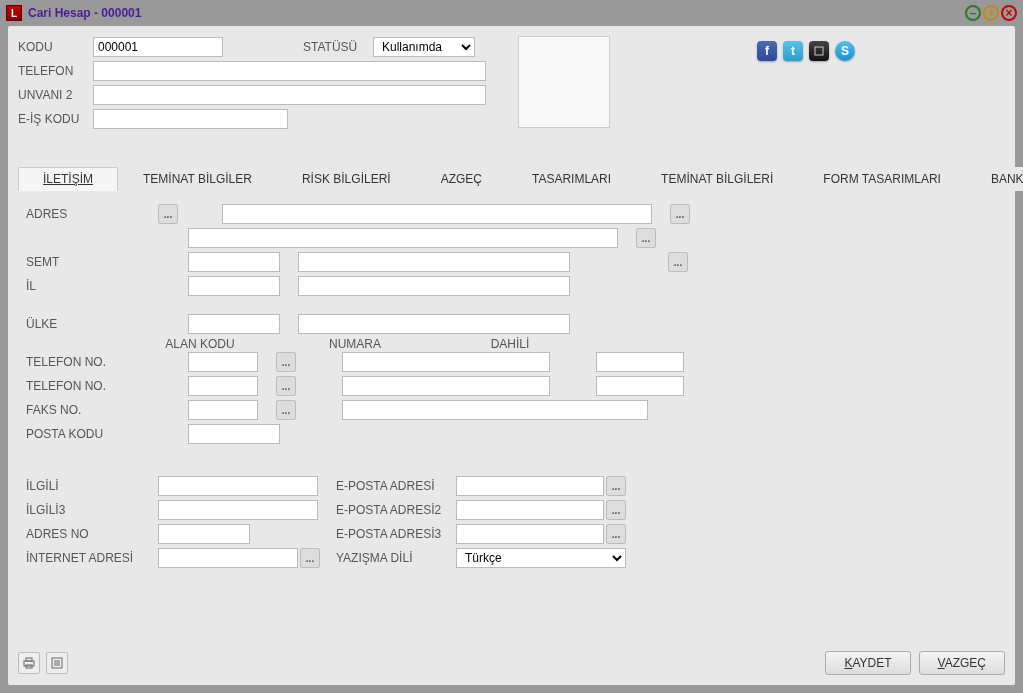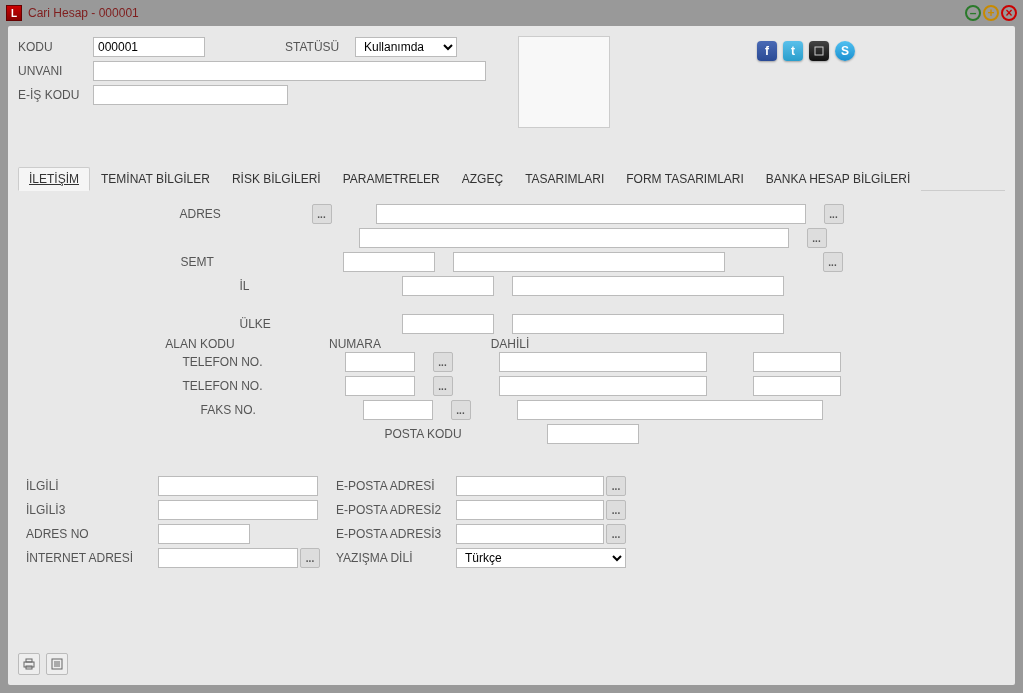--- a/index.html
+++ b/index.html
@@ -26,22 +26,22 @@
   background: linear-gradient(#c00, #800);
   border: 1px solid #600;
   display: flex;
   align-items: center;
   justify-content: center;
   color: #fff;
   font-weight: bold;
   font-size: 10px;
 }
 .title-text {
-  color: #7f1d1d;
-  font-weight: normal;
+  color: #4c1d95;
+  font-weight: bold;
   flex: 1;
 }
 .win-controls { display: flex; gap: 2px; }
 .win-btn {
   width: 16px; height: 16px;
   border-radius: 50%;
   display: flex; align-items: center; justify-content: center;
   font-size: 12px; font-weight: bold;
   cursor: pointer;
 }
@@ -105,42 +105,42 @@
 .dk { background: linear-gradient(#444,#111); }
 .sk { background: linear-gradient(#50c0f0,#1a90d0); border-radius:50%; }
 
 .tabs {
   display: flex;
   margin-top: 10px;
   border-bottom: 1px solid #ccc;
   gap: 0;
 }
 .tab {
-  padding: 4px 10px;
+  padding: 4px 24px;
   font-size: 12px;
   color: #333;
   cursor: pointer;
   background: #e8e8e8;
   border: 1px solid transparent;
   position: relative;
   top: 1px;
   white-space: nowrap;
 }
 .tab.active {
   background: #f5f5f5;
   border: 1px solid #ccc;
   border-bottom: 1px solid #f5f5f5;
   border-radius: 2px 2px 0 0;
 }
 .tab u { text-decoration: underline; }
 
 .tab-content {
   padding: 12px 8px;
 }
-.grid-row { display: flex; align-items: center; margin-bottom: 2px; min-height: 22px; gap: 18px; justify-content: center;}
+.grid-row { display: flex; align-items: center; margin-bottom: 2px; min-height: 22px; gap: 18px;}
 .lbl { color: #555; font-size: 12px; }
 .lbl-col1 { width: 108px; }
 .ellipsis-btn {
   width: 20px; height: 20px;
   background: #ddd;
   border: 1px solid #bbb;
   font-size: 10px; font-weight: bold; color:#555;
   display:flex; align-items:center; justify-content:center;
   cursor:pointer;
   border-radius: 2px;
@@ -195,29 +195,33 @@
     <div class="win-btn win-max">+</div>
     <div class="win-btn win-close">×</div>
   </div>
 </div>
 
 <div class="content">
 
   <div class="top-area">
     <div class="form-row">
       <span class="form-label">KODU</span>
-      <input class="text-input" style="width: 112px;" value="000001">
+      <input class="text-input" style="width: 130px;" value="000001">
       <span style="width:80px"></span>
       <span class="form-label-w">STATÜSÜ</span>
       <select class="select-input" style="width:102px">
         <option>Kullanımda</option>
       </select>
     </div>
     <div class="form-row">
-      <span class="form-label">UNVANI</span>
+      <span class="form-label">TELEFON</span>
+      <input class="text-input" style="width: 393px;" value="">
+    </div>
+    <div class="form-row">
+      <span class="form-label">UNVANI 2</span>
       <input class="text-input" style="width: 393px;" value="">
     </div>
     <div class="form-row">
       <span class="form-label">E-İŞ KODU</span>
       <input class="text-input" style="width: 195px;" value="">
     </div>
 
     <div class="img-placeholder"></div>
 
     <div class="social-icons">
@@ -229,23 +233,23 @@
           </svg>
       </div>
       <div class="social sk">S</div>
     </div>
   </div>
 
   <div class="tabs">
     <div class="tab active"><u>İLETİŞİM</u></div>
     <div class="tab"><span>TEMİNAT BİLGİLER</span></div>
     <div class="tab"><span>RİSK BİLGİLERİ</span></div>
-    <div class="tab"><span>PARAMETRELER</span></div>
     <div class="tab"><span>AZGEÇ</span></div>
     <div class="tab"><span>TASARIMLARI</span></div>
+    <div class="tab"><span>TEMİNAT BİLGİLERİ</span></div>
     <div class="tab"><span>FORM TASARIMLARI</span></div>
     <div class="tab"><span>BANKA HESAP BİLGİLERİ</span></div>
   </div>
 
   <div class="tab-content">
 
     <div class="grid-row">
       <span class="lbl lbl-col1">ADRES</span>
       <span style="width:-12px"></span>
       <div style="margin-left:-12px" class="ellipsis-btn">...</div>
@@ -393,15 +397,19 @@
       </div>
       <div class="icon-btn">
         <svg width="14" height="14" viewBox="0 0 14 14">
             <rect x="2" y="2" width="10" height="10" fill="none" stroke="#666" stroke-width="1"></rect>
             <line x1="4" y1="5" x2="10" y2="5" stroke="#666"></line>
             <line x1="4" y1="7" x2="10" y2="7" stroke="#666"></line>
             <line x1="4" y1="9" x2="10" y2="9" stroke="#666"></line>
           </svg>
       </div>
     </div>
+    <div class="footer-right">
+      <button class="push-btn"><u>K</u><span>AYDET</span></button>
+      <button class="push-btn"><u>V</u><span>AZGEÇ</span></button>
+    </div>
   </div>
 
 </div>
 
 </body></html>

